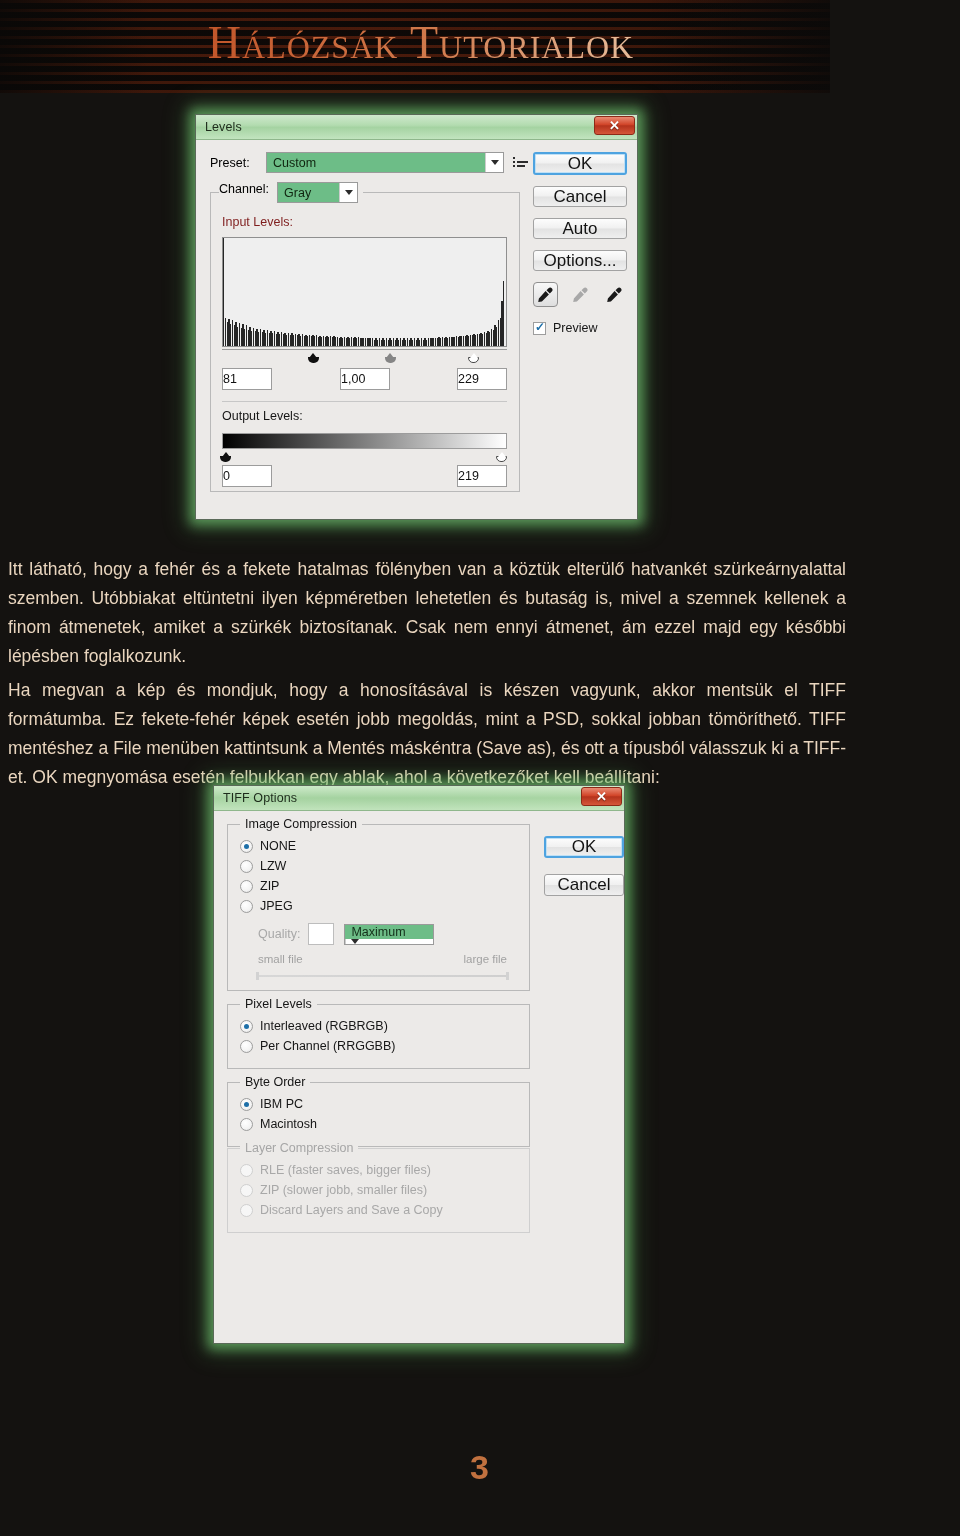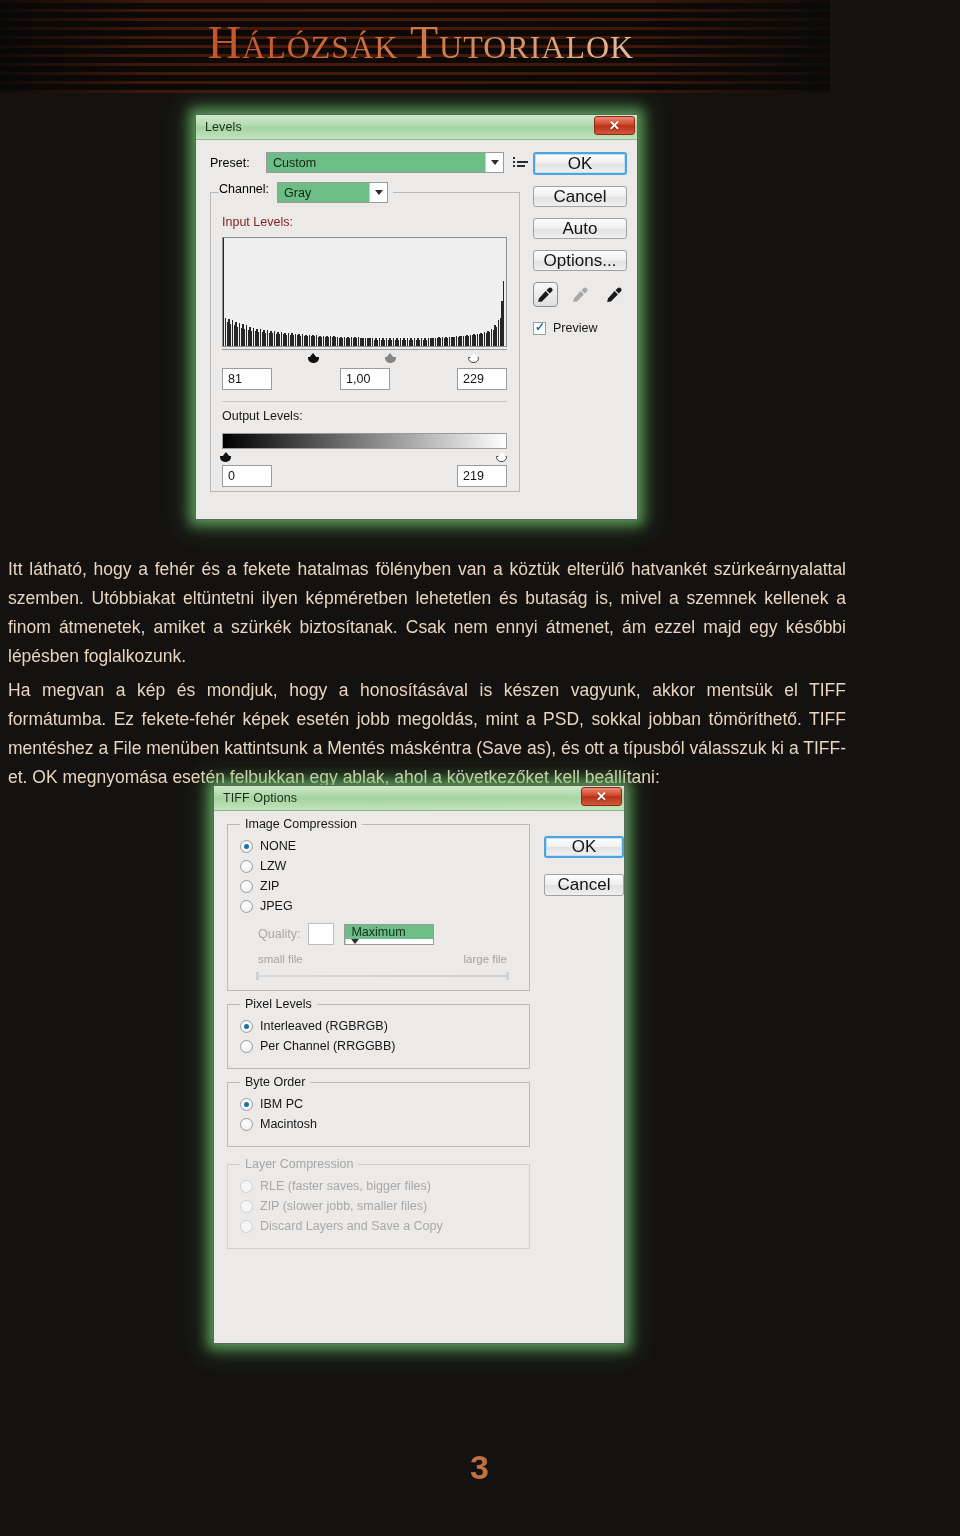--- a/index.html
+++ b/index.html
@@ -103,21 +103,21 @@
   .ps-group > .gtitle {
     position:absolute; top:-8px; left:12px; background:#eceae8;
     padding:0 5px; font-size:12.5px; color:#161616;
   }
   .ps-group.disabled > .gtitle { color:#a6a6a6; }
   .ps-group.disabled { border-color:#cfcfcf; }
 
   .ps-field {
     background:#fff; border:1px solid #9c9c9c;
     font-size:12.5px; color:#111; display:flex; align-items:center;
-    padding-left:5px; height:22px;
+    height:22px;
   }
 
   
   .row { display:flex; align-items:center; }
   .rad {
     width:13px; height:13px; border-radius:50%;
     background:radial-gradient(circle at 40% 35%, #fff 0%, #f3f3f3 60%, #dcdcdc 100%);
     border:1px solid #9d9d9d; margin-right:7px; flex:none; position:relative;
   }
   .rad.on::after {
@@ -246,21 +246,21 @@
   .q-slider .line { position:absolute; left:0; right:0; top:3px; height:2px;
     background:linear-gradient(to right,#d7d7d7,#cfcfcf); }
   .q-slider .cap { position:absolute; top:0; width:3px; height:8px; background:#d2d2d2; }
 
   .grp-generic { padding:14px 0 9px 0; margin-top:13px; }
   .grp-generic .row { margin:0 0 6px 12px; }
 
   .stand-checks { margin-top:12px; }
   .stand-checks .row { margin-bottom:6px; }
 
-  .grp-layer { padding:14px 0 9px 0; margin-top:17px; }
+  .grp-layer { padding:14px 0 9px 0; margin-top:1px; }
   .grp-layer .row { margin:0 0 6px 12px; }
 
   
   .prose {
     position:absolute; left:8px; width:838px;
     color:#ead6bf; font-size:17.5px; line-height:29px;
     text-align:justify; font-family:"Liberation Sans", sans-serif;
   }
   #para-1 { top:537px; }
   #para-2 { top:658px; }
@@ -296,21 +296,21 @@
         <b></b>
           <i></i>
           <i></i>
           <i></i>
       </div>
     </div>
 
     <div class="lv-mainbox">
       <div class="lv-channel-row">
         <span class="ps-label" style="margin-right:8px">Channel:</span>
-        <div class="ps-combo" style="width:111px">
+        <div class="ps-combo" style="width:81px">
           <div class="val" style="flex:1">Gray</div>
           <div class="arrow"></div>
         </div>
       </div>
 
       <div class="lv-inputlabel">Input Levels:</div>
 
       <div class="histo">
         <div class="bars" id="histo-bars">
             <span style="height: 100%; margin-right: 0.5px;"></span>

